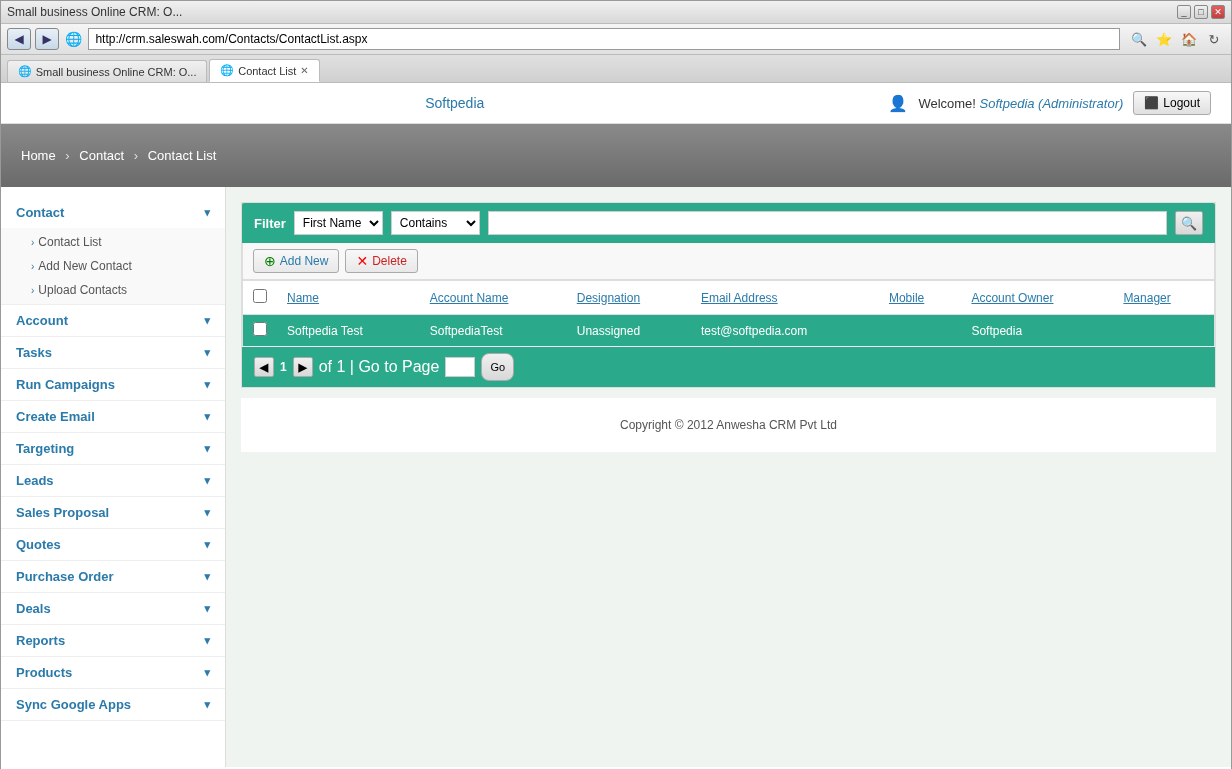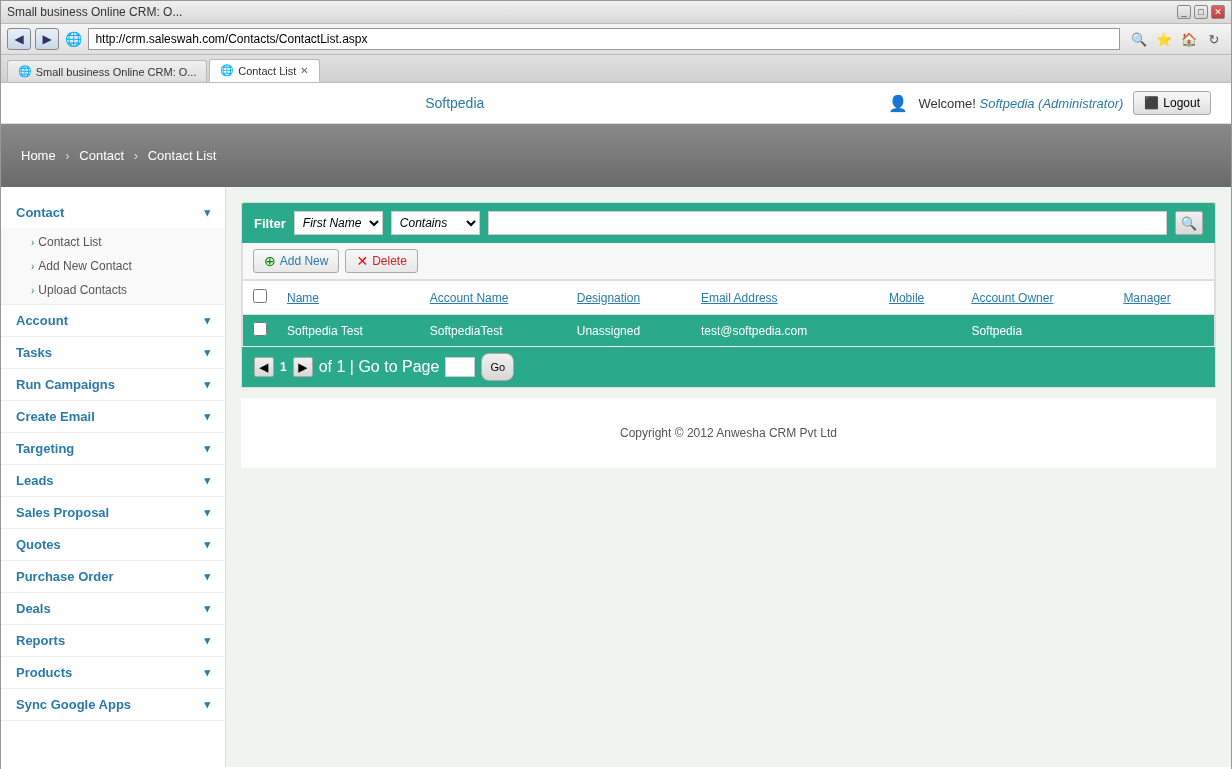--- a/index.html
+++ b/index.html
@@ -55,21 +55,21 @@
     .sidebar-sub { padding: 2px 0; background: #f9f9f9; }
     .sidebar-sub-item { padding: 5px 20px 5px 30px; color: #555; font-size: 12px; cursor: pointer; display: flex; align-items: center; gap: 4px; }
     .sidebar-sub-item .bullet { color: #2a7aaa; font-size: 10px; }
 
     
     .content { flex: 1; padding: 15px; background: #f0f4f0; }
 
     
     .filter-bar { background: #2aaa8a; padding: 8px 12px; display: flex; align-items: center; gap: 8px; border-radius: 2px 2px 0 0; }
     .filter-label { color: white; font-weight: bold; font-size: 13px; }
-    .filter-select { height: 24px; border: 1px solid #ccc; padding: 0 4px; font-size: 12px; background: white; font-style: italic; }
+    .filter-select { height: 24px; border: 1px solid #ccc; padding: 0 4px; font-size: 12px; background: white; }
     .filter-input { flex: 1; height: 24px; border: 1px solid #ccc; padding: 0 6px; font-size: 12px; }
     .search-btn { width: 28px; height: 24px; background: linear-gradient(to bottom, #f0f0f0, #d8d8d8); border: 1px solid #aaa; cursor: pointer; display: flex; align-items: center; justify-content: center; font-size: 13px; border-radius: 2px; }
 
     
     .toolbar { background: #f8f8f8; padding: 6px 10px; display: flex; gap: 6px; border-bottom: 1px solid #ddd; border-left: 1px solid #ddd; border-right: 1px solid #ddd; }
     .tool-btn { padding: 3px 10px; border: 1px solid #aaa; border-radius: 3px; cursor: pointer; font-size: 12px; display: flex; align-items: center; gap: 4px; background: linear-gradient(to bottom, #f8f8f8, #e8e8e8); }
     .tool-btn.add { color: #2a7aaa; }
     .tool-btn.del { color: #cc2222; }
 
     
@@ -82,21 +82,21 @@
     .contact-link { color: #2a7aaa; text-decoration: none; }
 
     
     .pagination { background: #2aaa8a; padding: 6px 12px; display: flex; align-items: center; gap: 6px; }
     .page-nav-btn { width: 20px; height: 20px; background: linear-gradient(to bottom, #f0f0f0, #d8d8d8); border: 1px solid #aaa; cursor: pointer; display: flex; align-items: center; justify-content: center; font-size: 11px; font-weight: bold; border-radius: 2px; }
     .page-info { color: white; font-size: 16px; }
     .page-input { width: 30px; height: 20px; border: 1px solid #ccc; text-align: center; font-size: 12px; }
     .go-btn { height: 28px; padding: 0 8px; background: linear-gradient(to bottom, #f0f0f0, #d8d8d8); border: 1px solid #aaa; cursor: pointer; font-size: 11px; border-radius: 8px; }
 
     
-    .footer { text-align: center; padding: 28px; color: #555; font-size: 12px; background: white; margin-top: 10px; }
+    .footer { text-align: center; padding: 20px; color: #555; font-size: 12px; background: white; margin-top: 10px; }
 
     .content-panel { border: 1px solid #ddd; background: #fde047; }
 
     .checkbox-input { width: 14px; height: 14px; cursor: pointer; }
   </style>
 </head>
 <body>
 
 <div class="browser-chrome">
 

